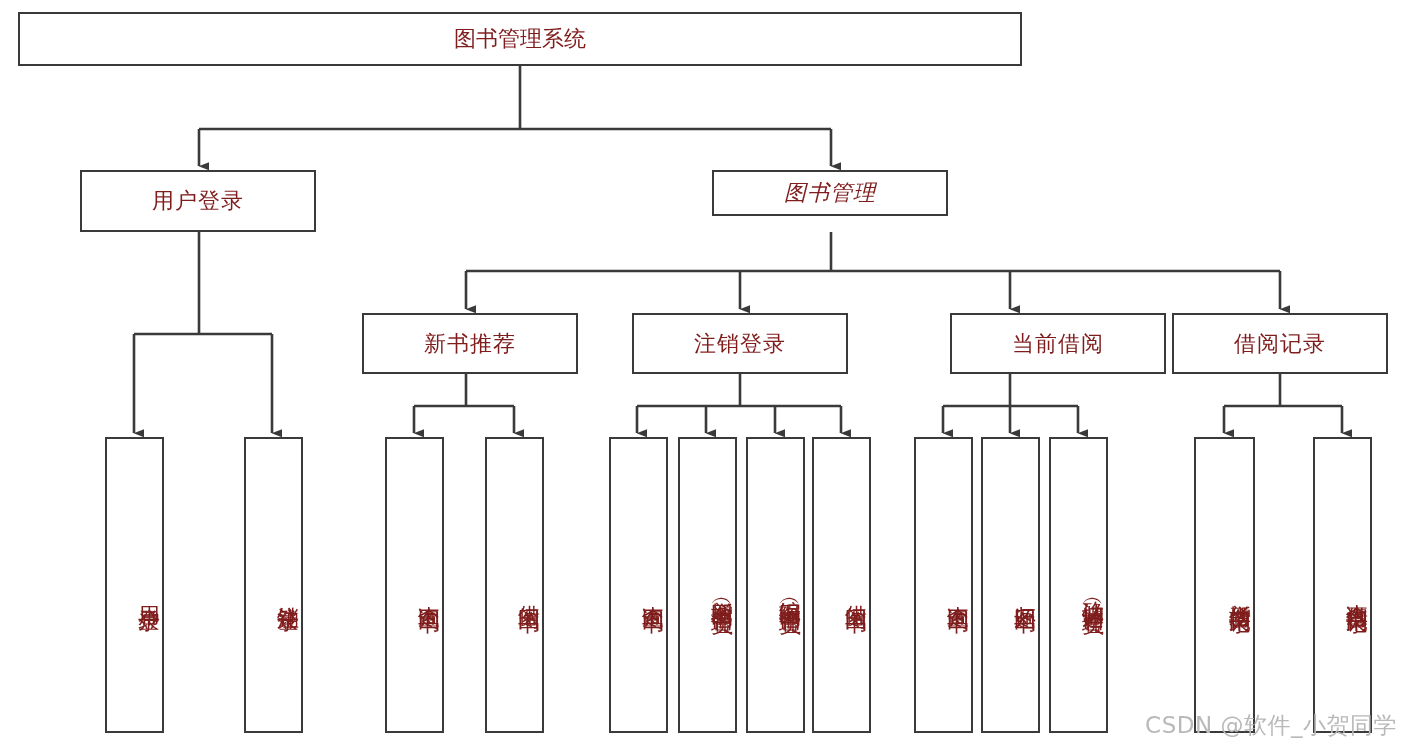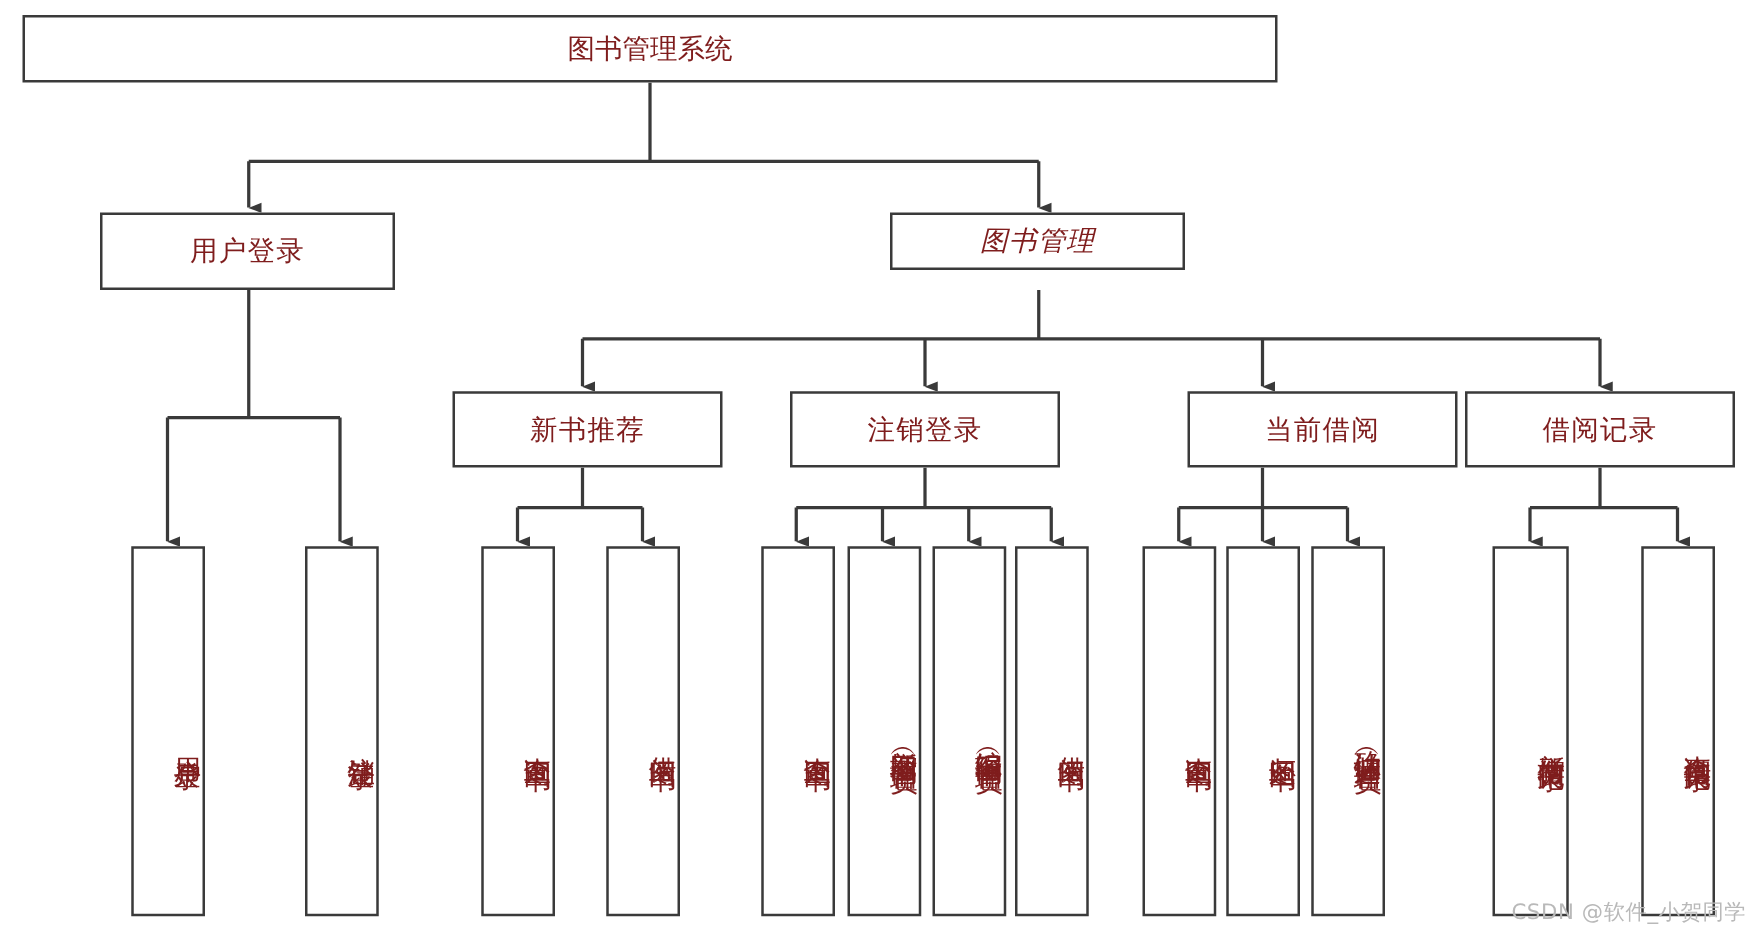--- a/index.html
+++ b/index.html
@@ -8,21 +8,21 @@
   #stage{position:relative;width:1405px;height:747px;background:#fff;}
   svg.wires{position:absolute;left:0;top:0;width:1405px;height:747px;}
   .node{position:absolute;box-sizing:border-box;background:#ffffff;
         border:2.5px solid #3a3a3a;display:flex;align-items:center;
         justify-content:center;color:#7f1d1d;}
   .node.h{font-size:22px;letter-spacing:1px;}
   .node.root{font-size:22px;}
   .node.v{writing-mode:vertical-rl;text-orientation:upright;
           font-size:22px;line-height:1.18;padding-top:14px;
           align-items:flex-start;justify-content:center;letter-spacing:2px;}
-  .watermark{position:absolute;right:8px;bottom:6px;font-size:17px;
+  .watermark{position:absolute;right:8px;bottom:6px;font-size:23px;
              color:#b9b9b9;white-space:nowrap;letter-spacing:.5px;}
 </style>
 </head>
 <body>
 
 <div id="stage">
 
   <svg class="wires" viewBox="0 0 1405 747">
     <defs>
       <marker id="ah" markerWidth="9" markerHeight="11" refX="4.2" refY="10.2" orient="auto" markerUnits="userSpaceOnUse">

